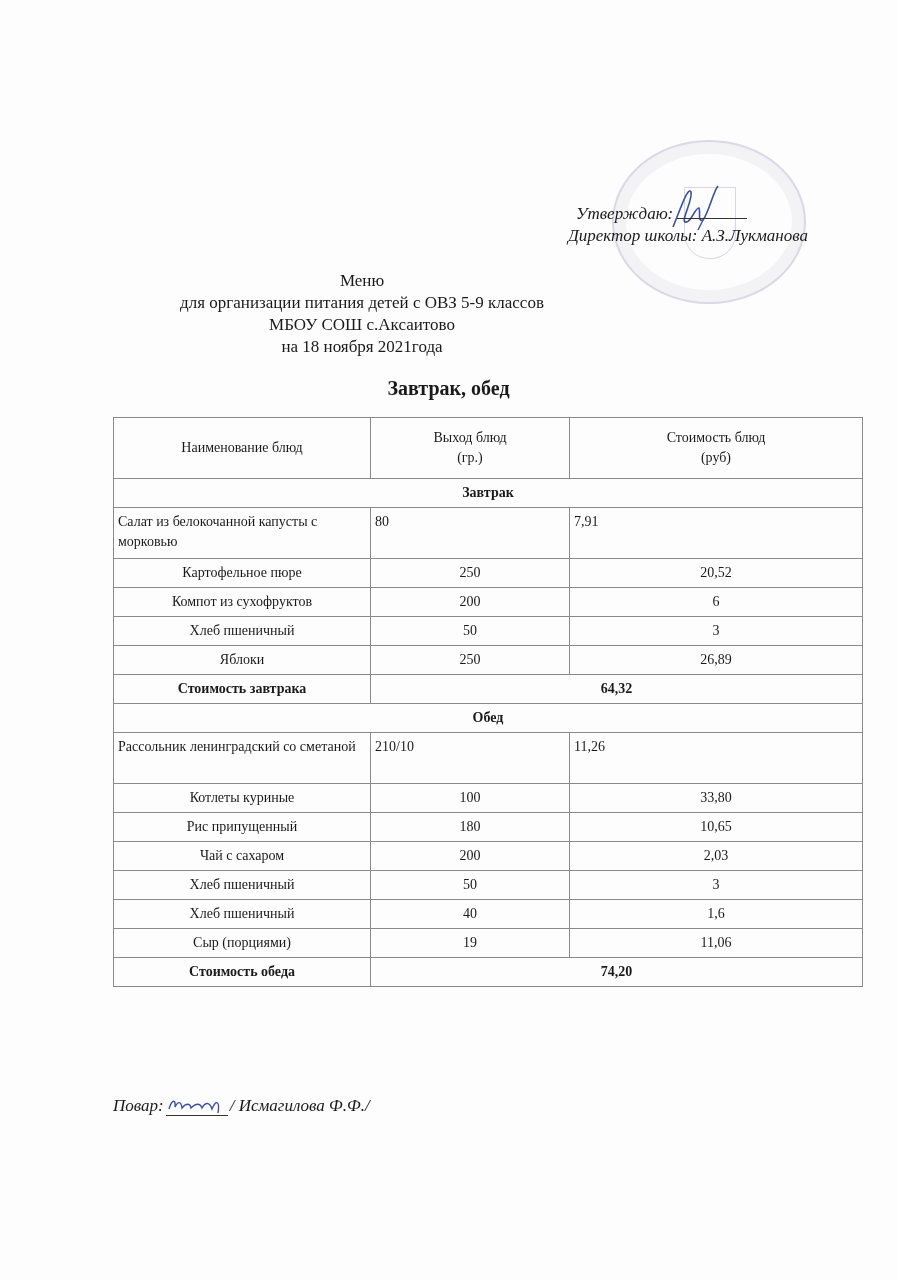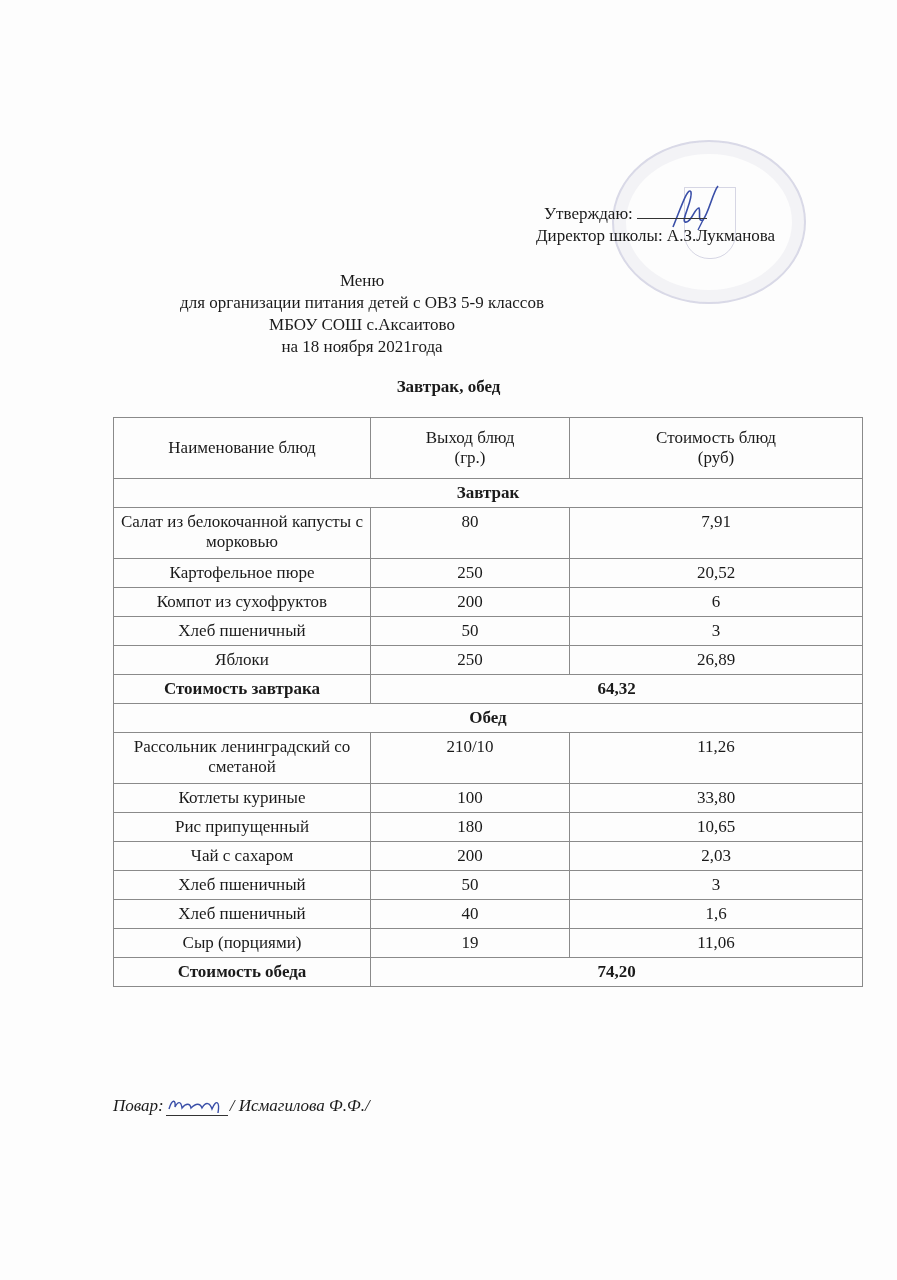--- a/index.html
+++ b/index.html
@@ -1,54 +1,54 @@
 <!DOCTYPE html>
 <html><head>
 <meta charset="utf-8">
 <style>
   html, body { margin: 0; padding: 0; }
   body {
     width: 897px; height: 1280px; background: #fdfdfd; position: relative;
     font-family: "Liberation Serif", "DejaVu Serif", serif; color: #1a1a1a; overflow: hidden;
   }
   .approve {
-    position: absolute; left: 536px; top: 203px; font-size: 17px; line-height: 22px;
+    position: absolute; left: 568px; top: 203px; font-size: 17px; line-height: 22px; font-style: italic;
   }
   .approve .l1 { padding-left: 8px; }
   .approve .sig-line { display: inline-block; width: 70px; border-bottom: 1px solid #333; margin-left: 4px; height: 14px; }
   .stamp {
     position: absolute; left: 612px; top: 140px; width: 190px; height: 160px;
     border-radius: 50%; border: 2px solid rgba(150,150,190,0.35);
     box-shadow: inset 0 0 0 12px rgba(170,170,200,0.12);
   }
   .stamp .shield {
     position: absolute; left: 70px; top: 45px; width: 50px; height: 70px;
     border: 1px solid rgba(140,140,180,0.35); border-radius: 0 0 25px 25px;
   }
   .dir-sign { position: absolute; left: 663px; top: 182px; }
   .title-block {
     position: absolute; left: 0; width: 724px; top: 270px; text-align: center;
     font-size: 17px; line-height: 22px;
   }
   .section-heading {
     position: absolute; left: 0; width: 897px; top: 377px; text-align: center;
-    font-size: 17px; font-weight: bold;
+    font-size: 20px; font-weight: bold;
   }
   table.menu {
     position: absolute; left: 113px; top: 417px; width: 750px;
-    border-collapse: collapse; font-size: 17px; line-height: 20px;
+    border-collapse: collapse; font-size: 14px; line-height: 20px;
   }
   table.menu td, table.menu th { border: 1px solid #8a8a8a; padding: 4px 4px; vertical-align: top; }
   table.menu th { font-weight: normal; text-align: center; height: 52px; vertical-align: middle; }
   table.menu .c1 { width: 248px; }
   table.menu .c2 { width: 190px; }
   table.menu .sec td { text-align: center; font-weight: bold; height: 16px; }
   table.menu .total td { font-weight: bold; text-align: center; margin-top: 17px; }
   table.menu tr.row td { height: 20px; text-align: center; }
-  table.menu tr.tall td { height: 42px; text-align: center; }
+  table.menu tr.tall td { height: 42px; }
   .footer { position: absolute; left: 113px; top: 1096px; font-size: 17px; font-style: italic; }
   .footer .sigline { display: inline-block; width: 62px; border-bottom: 1px solid #333; height: 16px; vertical-align: bottom; margin: 0 2px; position: relative; }
 </style>
 </head>
 <body>
 
 <div class="stamp">
   <div class="shield"></div>
 </div>
 <svg class="dir-sign" width="60" height="50" viewBox="0 0 60 50">

